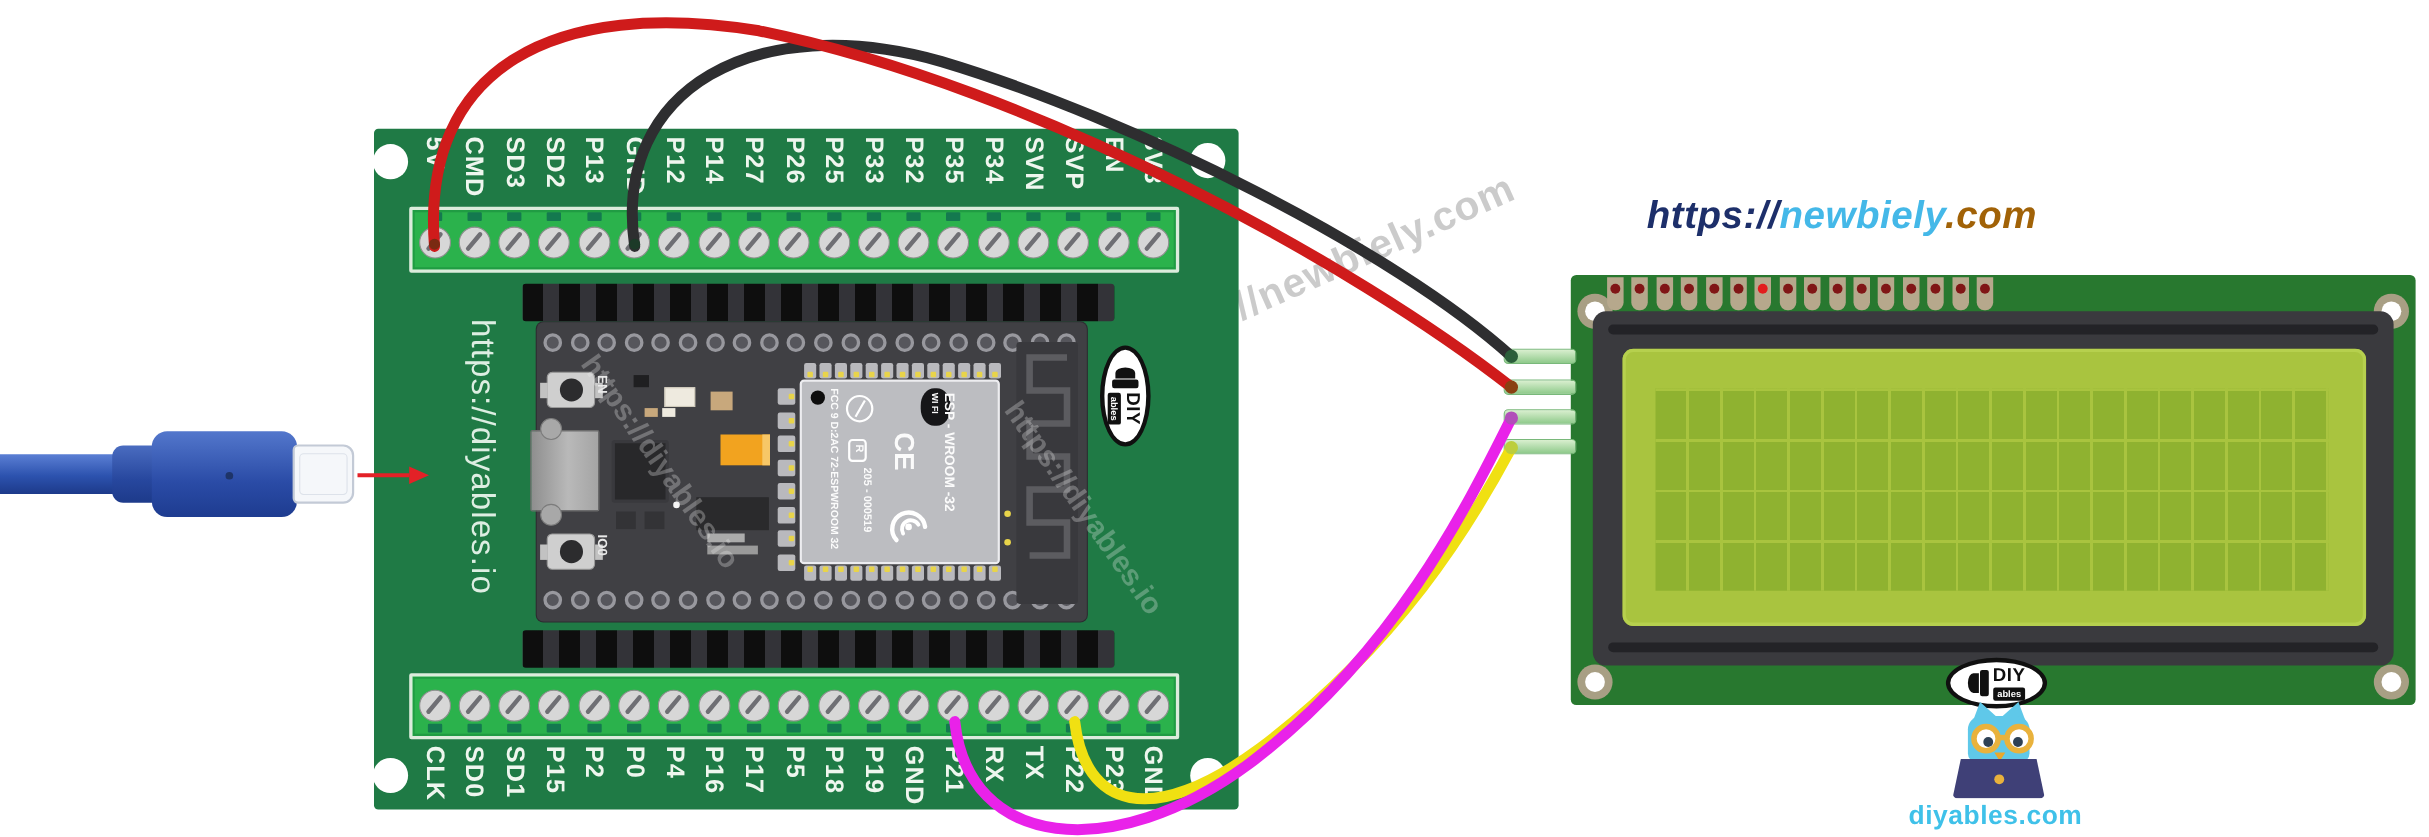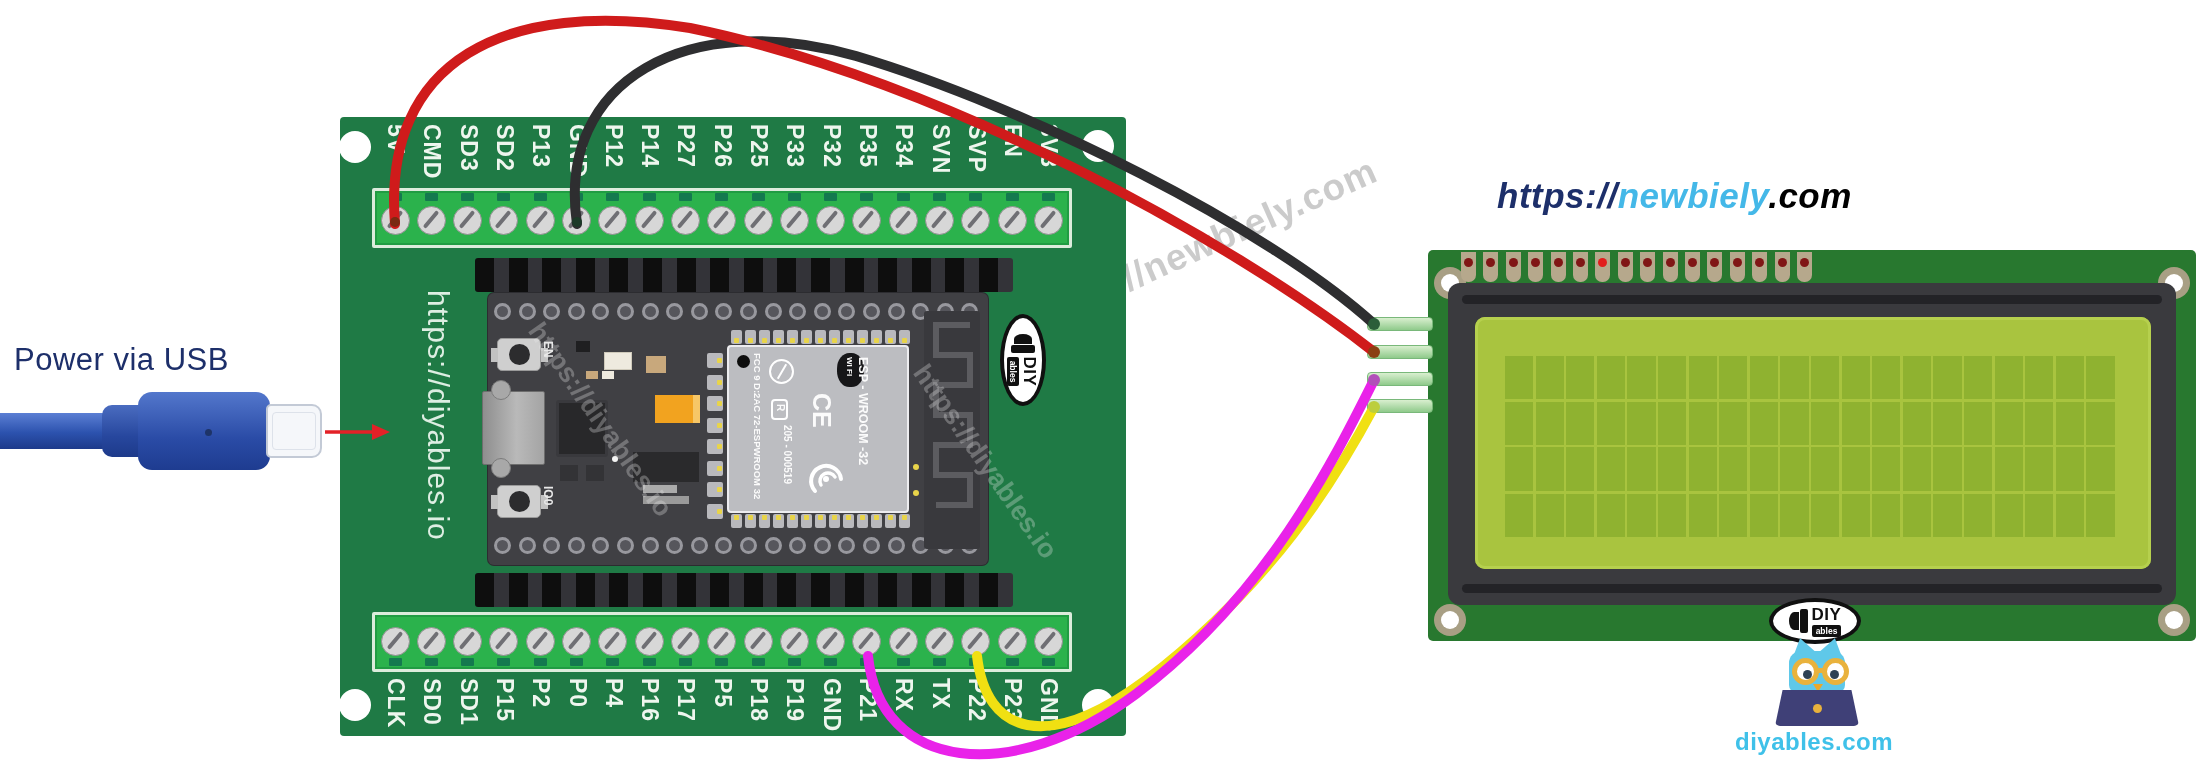--- a/index.html
+++ b/index.html
@@ -445,29 +445,28 @@
     <circle cx="1374" cy="407" r="6" fill="#bcce3d"></circle>
     <circle cx="395" cy="222" r="5" fill="#7a2a12"></circle>
     <circle cx="577" cy="222" r="5" fill="#1c3a28"></circle>
 
     <g>
       <line x1="325" y1="432" x2="372" y2="432" stroke="#e32127" stroke-width="3.5"></line>
       <polygon points="372,424 390,432 372,440" fill="#e32127"></polygon>
     </g>
   </svg>
 
-  <div class="abs" id="power-label" style="color: rgb(29, 47, 106);">Power via USB</div>
   <div class="abs" id="cable"></div>
   <div class="abs" id="relief"></div>
   <div class="abs" id="plug-body"></div>
   <div class="abs" id="plug-dot"></div>
   <div class="abs" id="plug-tip"></div>
 
   <div class="abs" id="header-url">
-    <span id="url-prefix" style="color: rgb(29, 47, 106);">https://</span><span id="url-brand" style="color: rgb(68, 184, 232);">newbiely</span><span id="url-suffix" style="color: #000000;">.com</span>
+    <span id="url-prefix" style="color: rgb(29, 47, 106);">https://</span><span id="url-brand" style="color: rgb(68, 184, 232);">newbiely</span><span id="url-suffix" style="color: #a16207;">.com</span>
   </div>
 
   <div class="ear" style="left:1791px;top:638px;transform:rotate(-14deg);"></div>
   <div class="ear" style="left:1822px;top:638px;transform:rotate(14deg);"></div>
   <div class="abs" id="owl-head"></div>
   <div class="glass" style="left:1792px;top:658px;">
       <div class="pupil" style="left:6px;top:7px;"></div>
     </div>
   <div class="glass" style="left:1822px;top:658px;">
       <div class="pupil" style="left:3px;top:7px;"></div>

